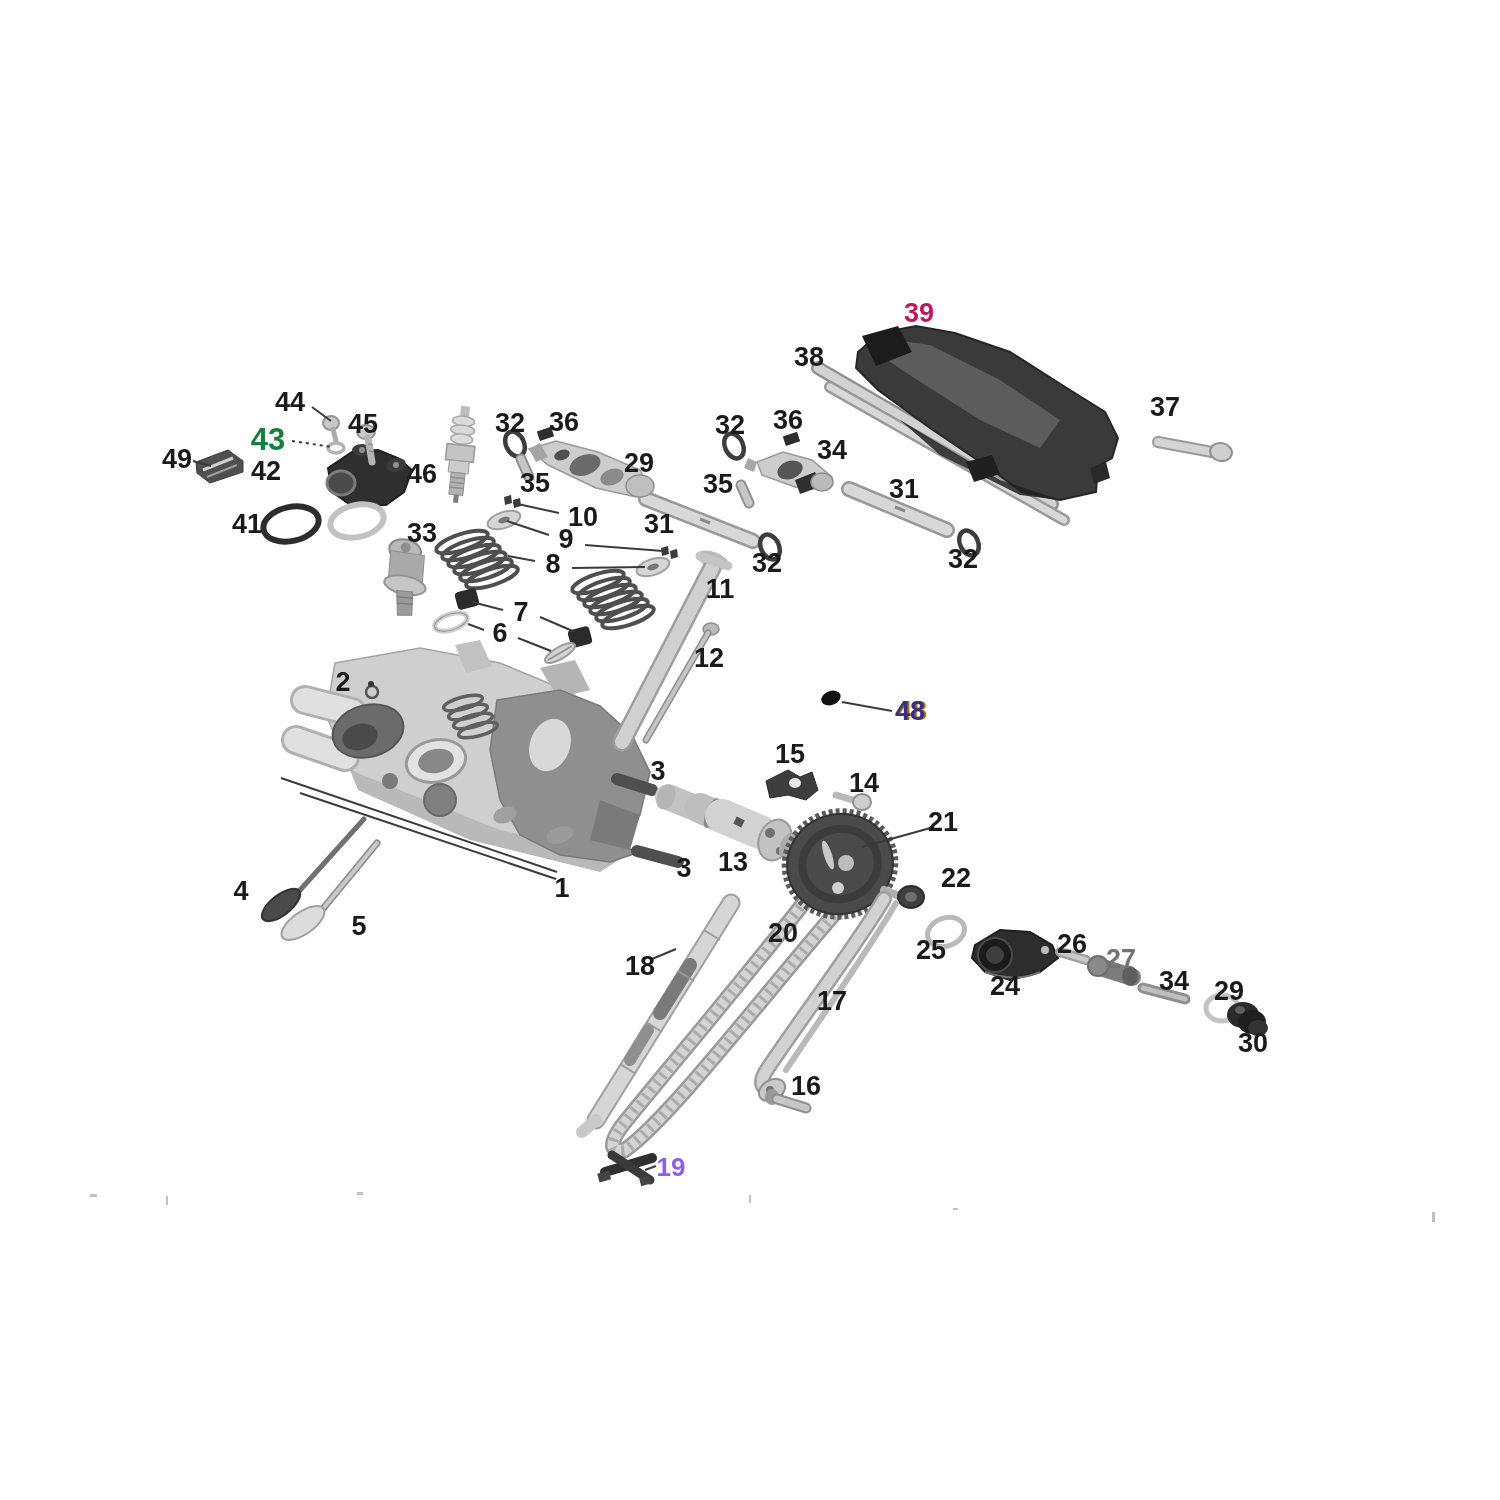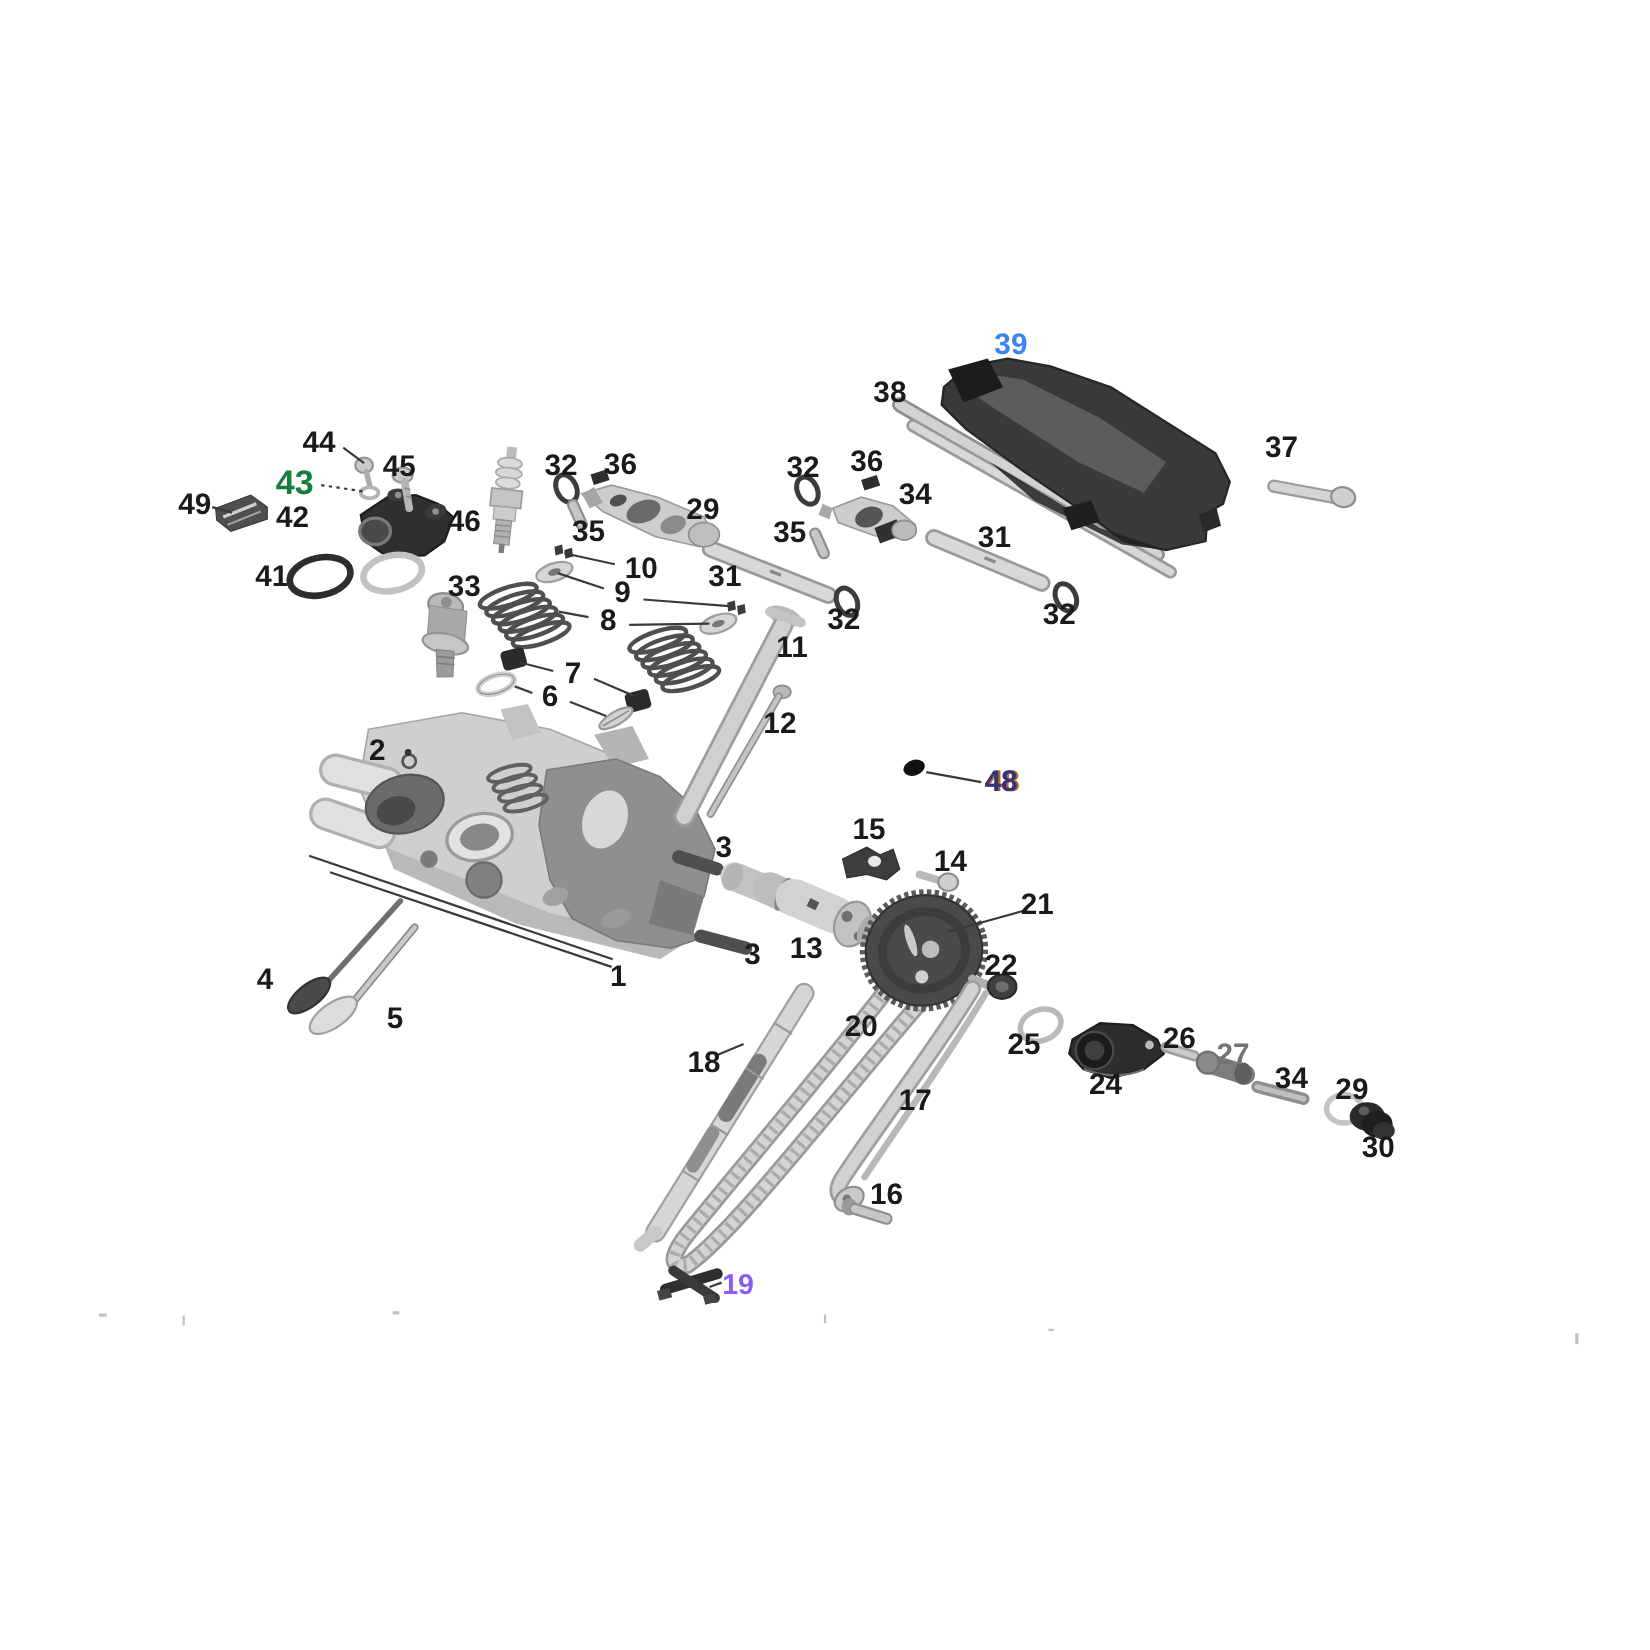--- a/index.html
+++ b/index.html
@@ -402,21 +402,21 @@
       <div class="callout" style="left: 709px; top: 658px; font-size: 27px; color: rgb(26, 26, 26);">12</div>
       <div class="callout" style="left: 733px; top: 862px; font-size: 27px; color: rgb(26, 26, 26); text-align: center;">13</div>
       <div class="callout" style="left: 864px; top: 783px; font-size: 27px; color: rgb(26, 26, 26);">14</div>
       <div class="callout" style="left: 790px; top: 754px; font-size: 27px; color: rgb(26, 26, 26);">15</div>
       <div class="callout" style="left: 806px; top: 1086px; font-size: 27px; color: rgb(26, 26, 26);">16</div>
       <div class="callout" style="left: 832px; top: 1001px; font-size: 27px; color: rgb(26, 26, 26);">17</div>
       <div class="callout" style="left: 640px; top: 966px; font-size: 27px; color: rgb(26, 26, 26);">18</div>
       <div class="callout" style="left: 671px; top: 1167px; font-size: 26px; color: #8b5cf6;">19</div>
       <div class="callout" style="left: 783px; top: 933px; font-size: 27px; color: rgb(26, 26, 26);">20</div>
       <div class="callout" style="left: 943px; top: 822px; font-size: 27px; color: rgb(26, 26, 26);">21</div>
-      <div class="callout" style="left: 910px; top: 878px; font-size: 27px; color: rgb(26, 26, 26);">22</div>
+      <div class="callout" style="left: 956px; top: 878px; font-size: 27px; color: rgb(26, 26, 26);">22</div>
       <div class="callout" style="left: 422px; top: 533px; font-size: 27px; color: rgb(26, 26, 26);">33</div>
       <div class="callout" style="left: 1005px; top: 986px; font-size: 27px; color: rgb(26, 26, 26);">24</div>
       <div class="callout" style="left: 907px; top: 950px; font-size: 27px; color: rgb(26, 26, 26); margin-left: 24px;">25</div>
       <div class="callout" style="left: 1072px; top: 944px; font-size: 27px; color: rgb(26, 26, 26);">26</div>
       <div class="callout" style="left: 1121px; top: 959px; font-size: 27px; color: #737373;">27</div>
       <div class="callout" style="left: 1174px; top: 981px; font-size: 27px; color: rgb(26, 26, 26);">34</div>
       <div class="callout" style="left: 1229px; top: 991px; font-size: 27px; color: rgb(26, 26, 26);">29</div>
       <div class="callout" style="left: 1253px; top: 1043px; font-size: 27px; color: rgb(26, 26, 26);">30</div>
       <div class="callout" style="left: 659px; top: 524px; font-size: 27px; color: rgb(26, 26, 26);">31</div>
       <div class="callout" style="left: 904px; top: 489px; font-size: 27px; color: rgb(26, 26, 26);">31</div>
@@ -425,21 +425,21 @@
       <div class="callout" style="left: 767px; top: 563px; font-size: 27px; color: rgb(26, 26, 26);">32</div>
       <div class="callout" style="left: 963px; top: 559px; font-size: 27px; color: rgb(26, 26, 26);">32</div>
       <div class="callout" style="left: 639px; top: 463px; font-size: 27px; color: rgb(26, 26, 26);">29</div>
       <div class="callout" style="left: 832px; top: 450px; font-size: 27px; color: rgb(26, 26, 26);">34</div>
       <div class="callout" style="left: 535px; top: 483px; font-size: 27px; color: rgb(26, 26, 26);">35</div>
       <div class="callout" style="left: 718px; top: 484px; font-size: 27px; color: rgb(26, 26, 26);">35</div>
       <div class="callout" style="left: 564px; top: 422px; font-size: 27px; color: rgb(26, 26, 26);">36</div>
       <div class="callout" style="left: 788px; top: 420px; font-size: 27px; color: rgb(26, 26, 26);">36</div>
       <div class="callout" style="left: 1165px; top: 407px; font-size: 27px; color: rgb(26, 26, 26); text-align: right;">37</div>
       <div class="callout" style="left: 809px; top: 357px; font-size: 27px; color: rgb(26, 26, 26);">38</div>
-      <div class="callout" style="left: 919px; top: 313px; font-size: 27px; color: #3b82f6;">39</div>
+      <div class="callout" style="left: 919px; top: 313px; font-size: 27px; color: #be185d;">39</div>
       <div class="callout" style="left: 247px; top: 524px; font-size: 27px; color: rgb(26, 26, 26);">41</div>
       <div class="callout" style="left: 266px; top: 471px; font-size: 27px; color: rgb(26, 26, 26);">42</div>
       <div class="callout" style="left: 268px; top: 439px; font-size: 31px; color: #15803d;">43</div>
       <div class="callout" style="left: 290px; top: 402px; font-size: 27px; color: rgb(26, 26, 26);">44</div>
       <div class="callout" style="left: 363px; top: 424px; font-size: 27px; color: rgb(26, 26, 26);">45</div>
       <div class="callout" style="left: 422px; top: 474px; font-size: 27px; color: rgb(26, 26, 26);">46</div>
       <div class="callout" style="left: 910px; top: 711px; font-size: 27px; color: rgb(50, 50, 126); text-shadow: rgb(181, 101, 29) 2px 0px 0px;">48</div>
       <div class="callout" style="left: 177px; top: 459px; font-size: 27px; color: rgb(26, 26, 26);">49</div>
     </div>
 

